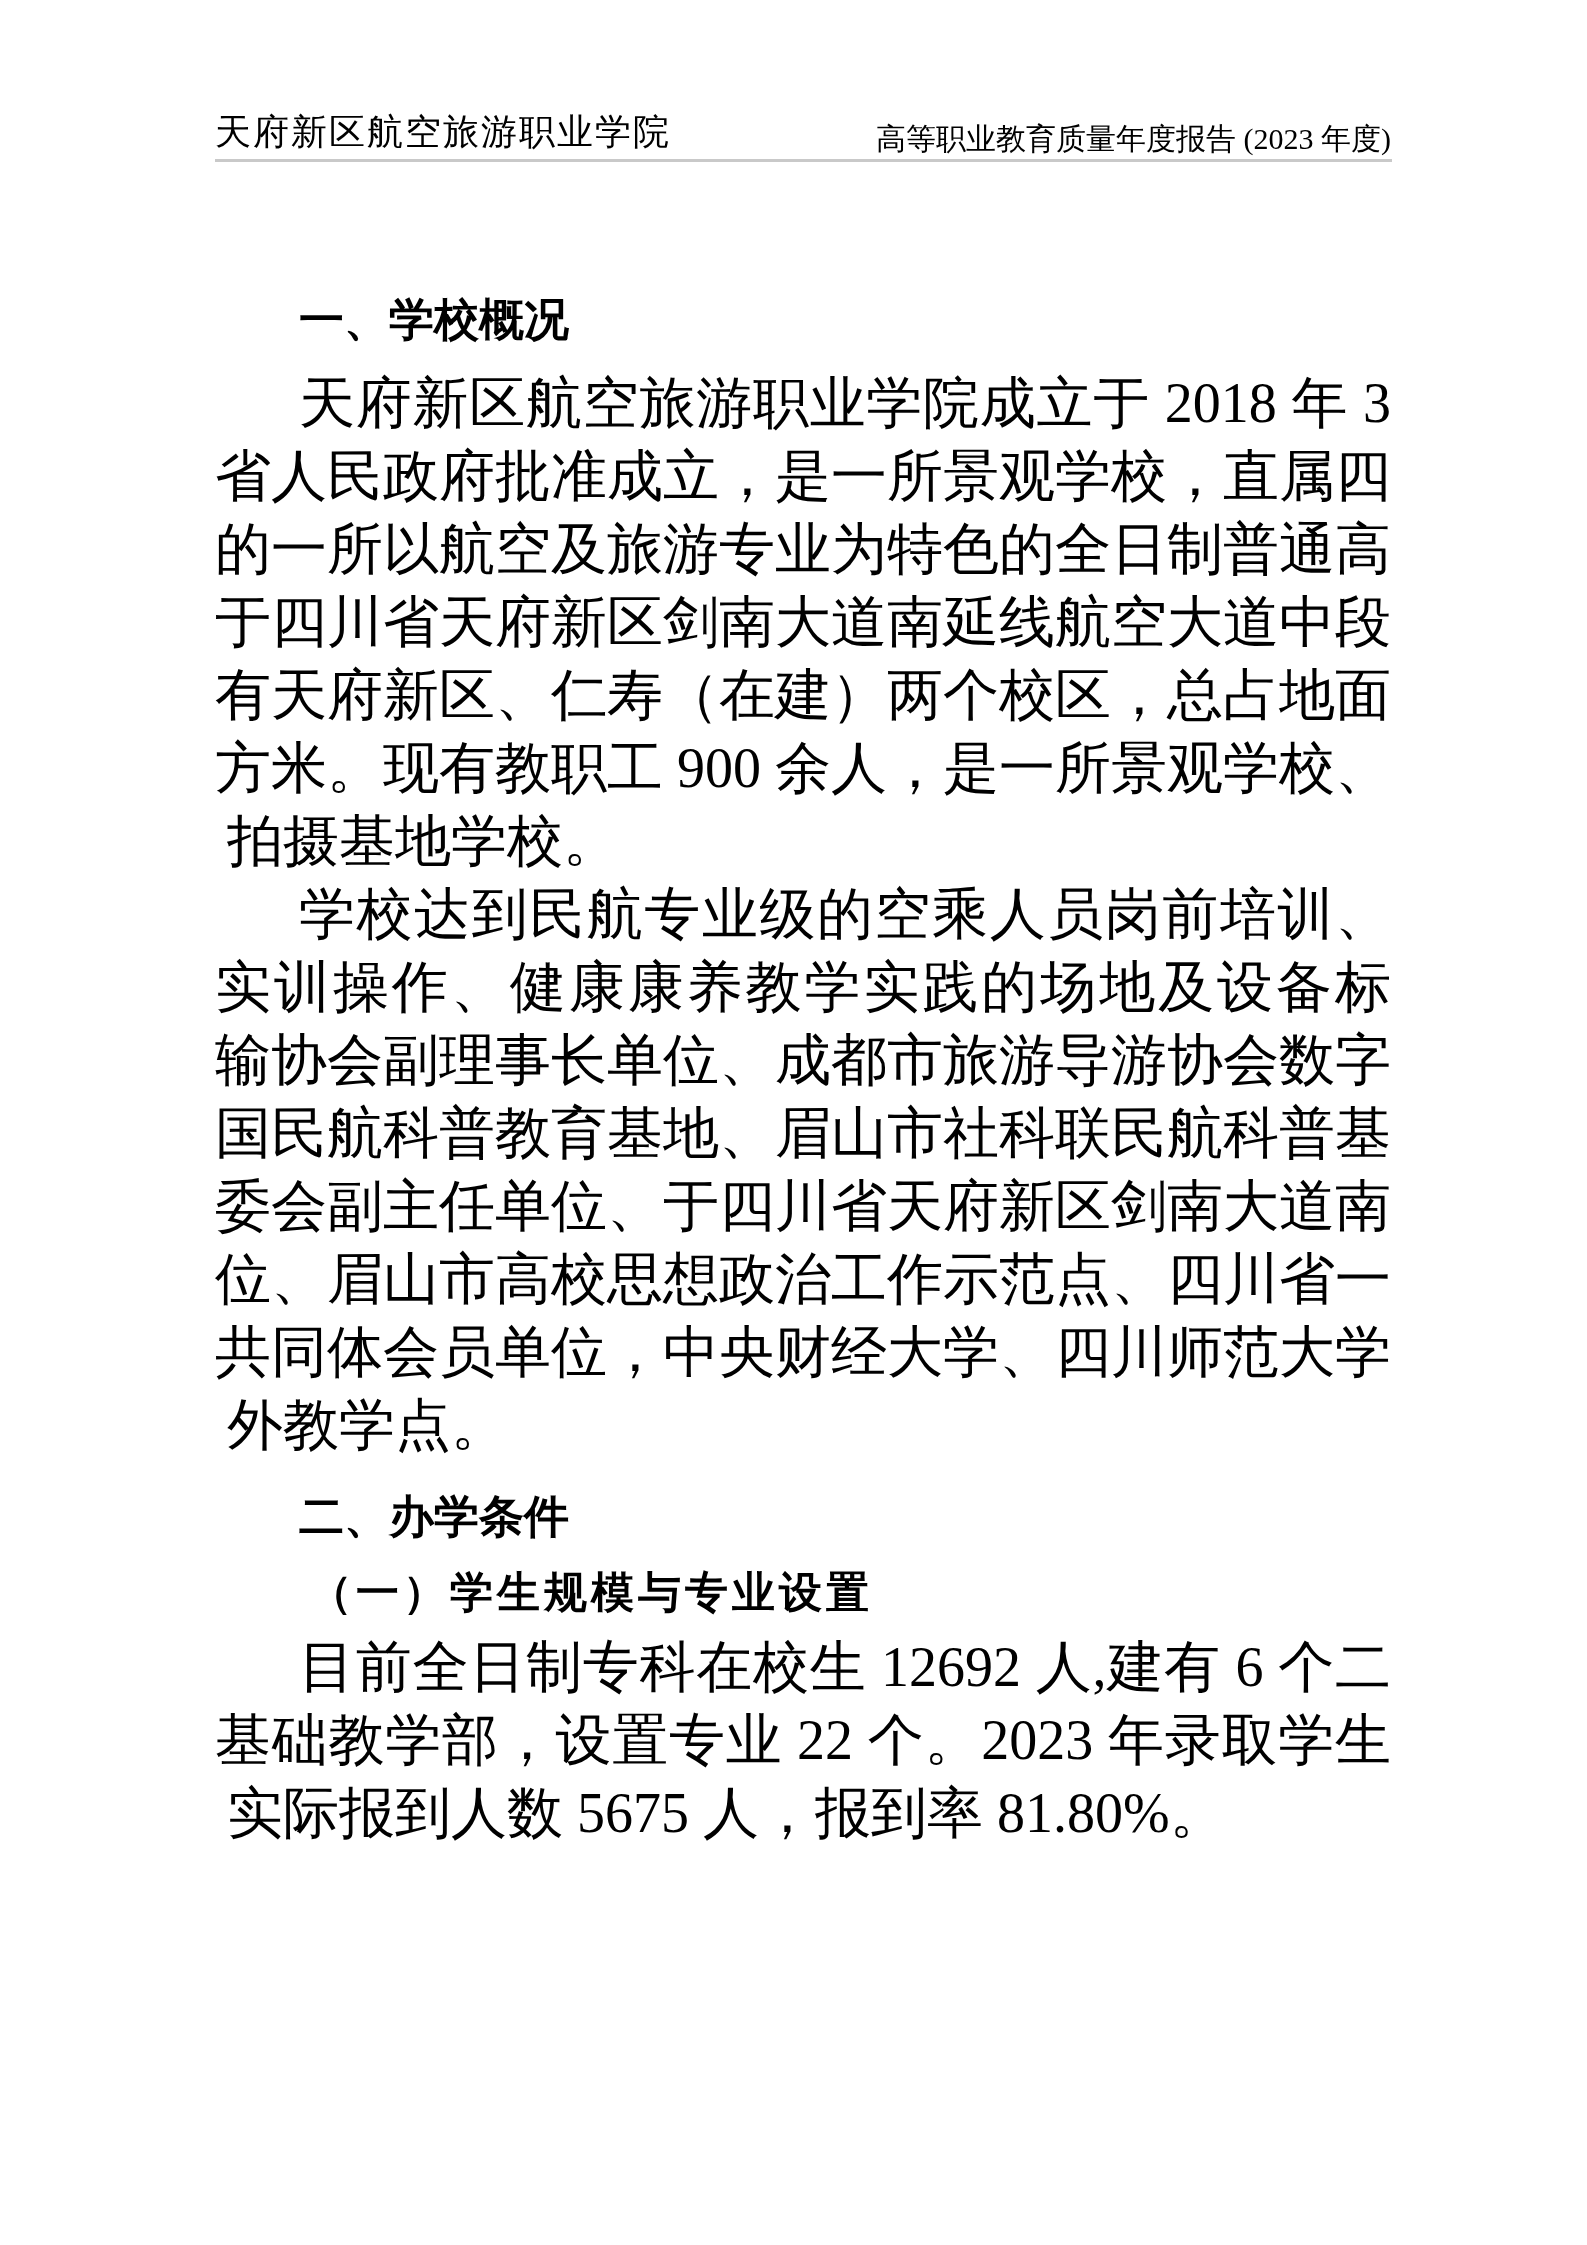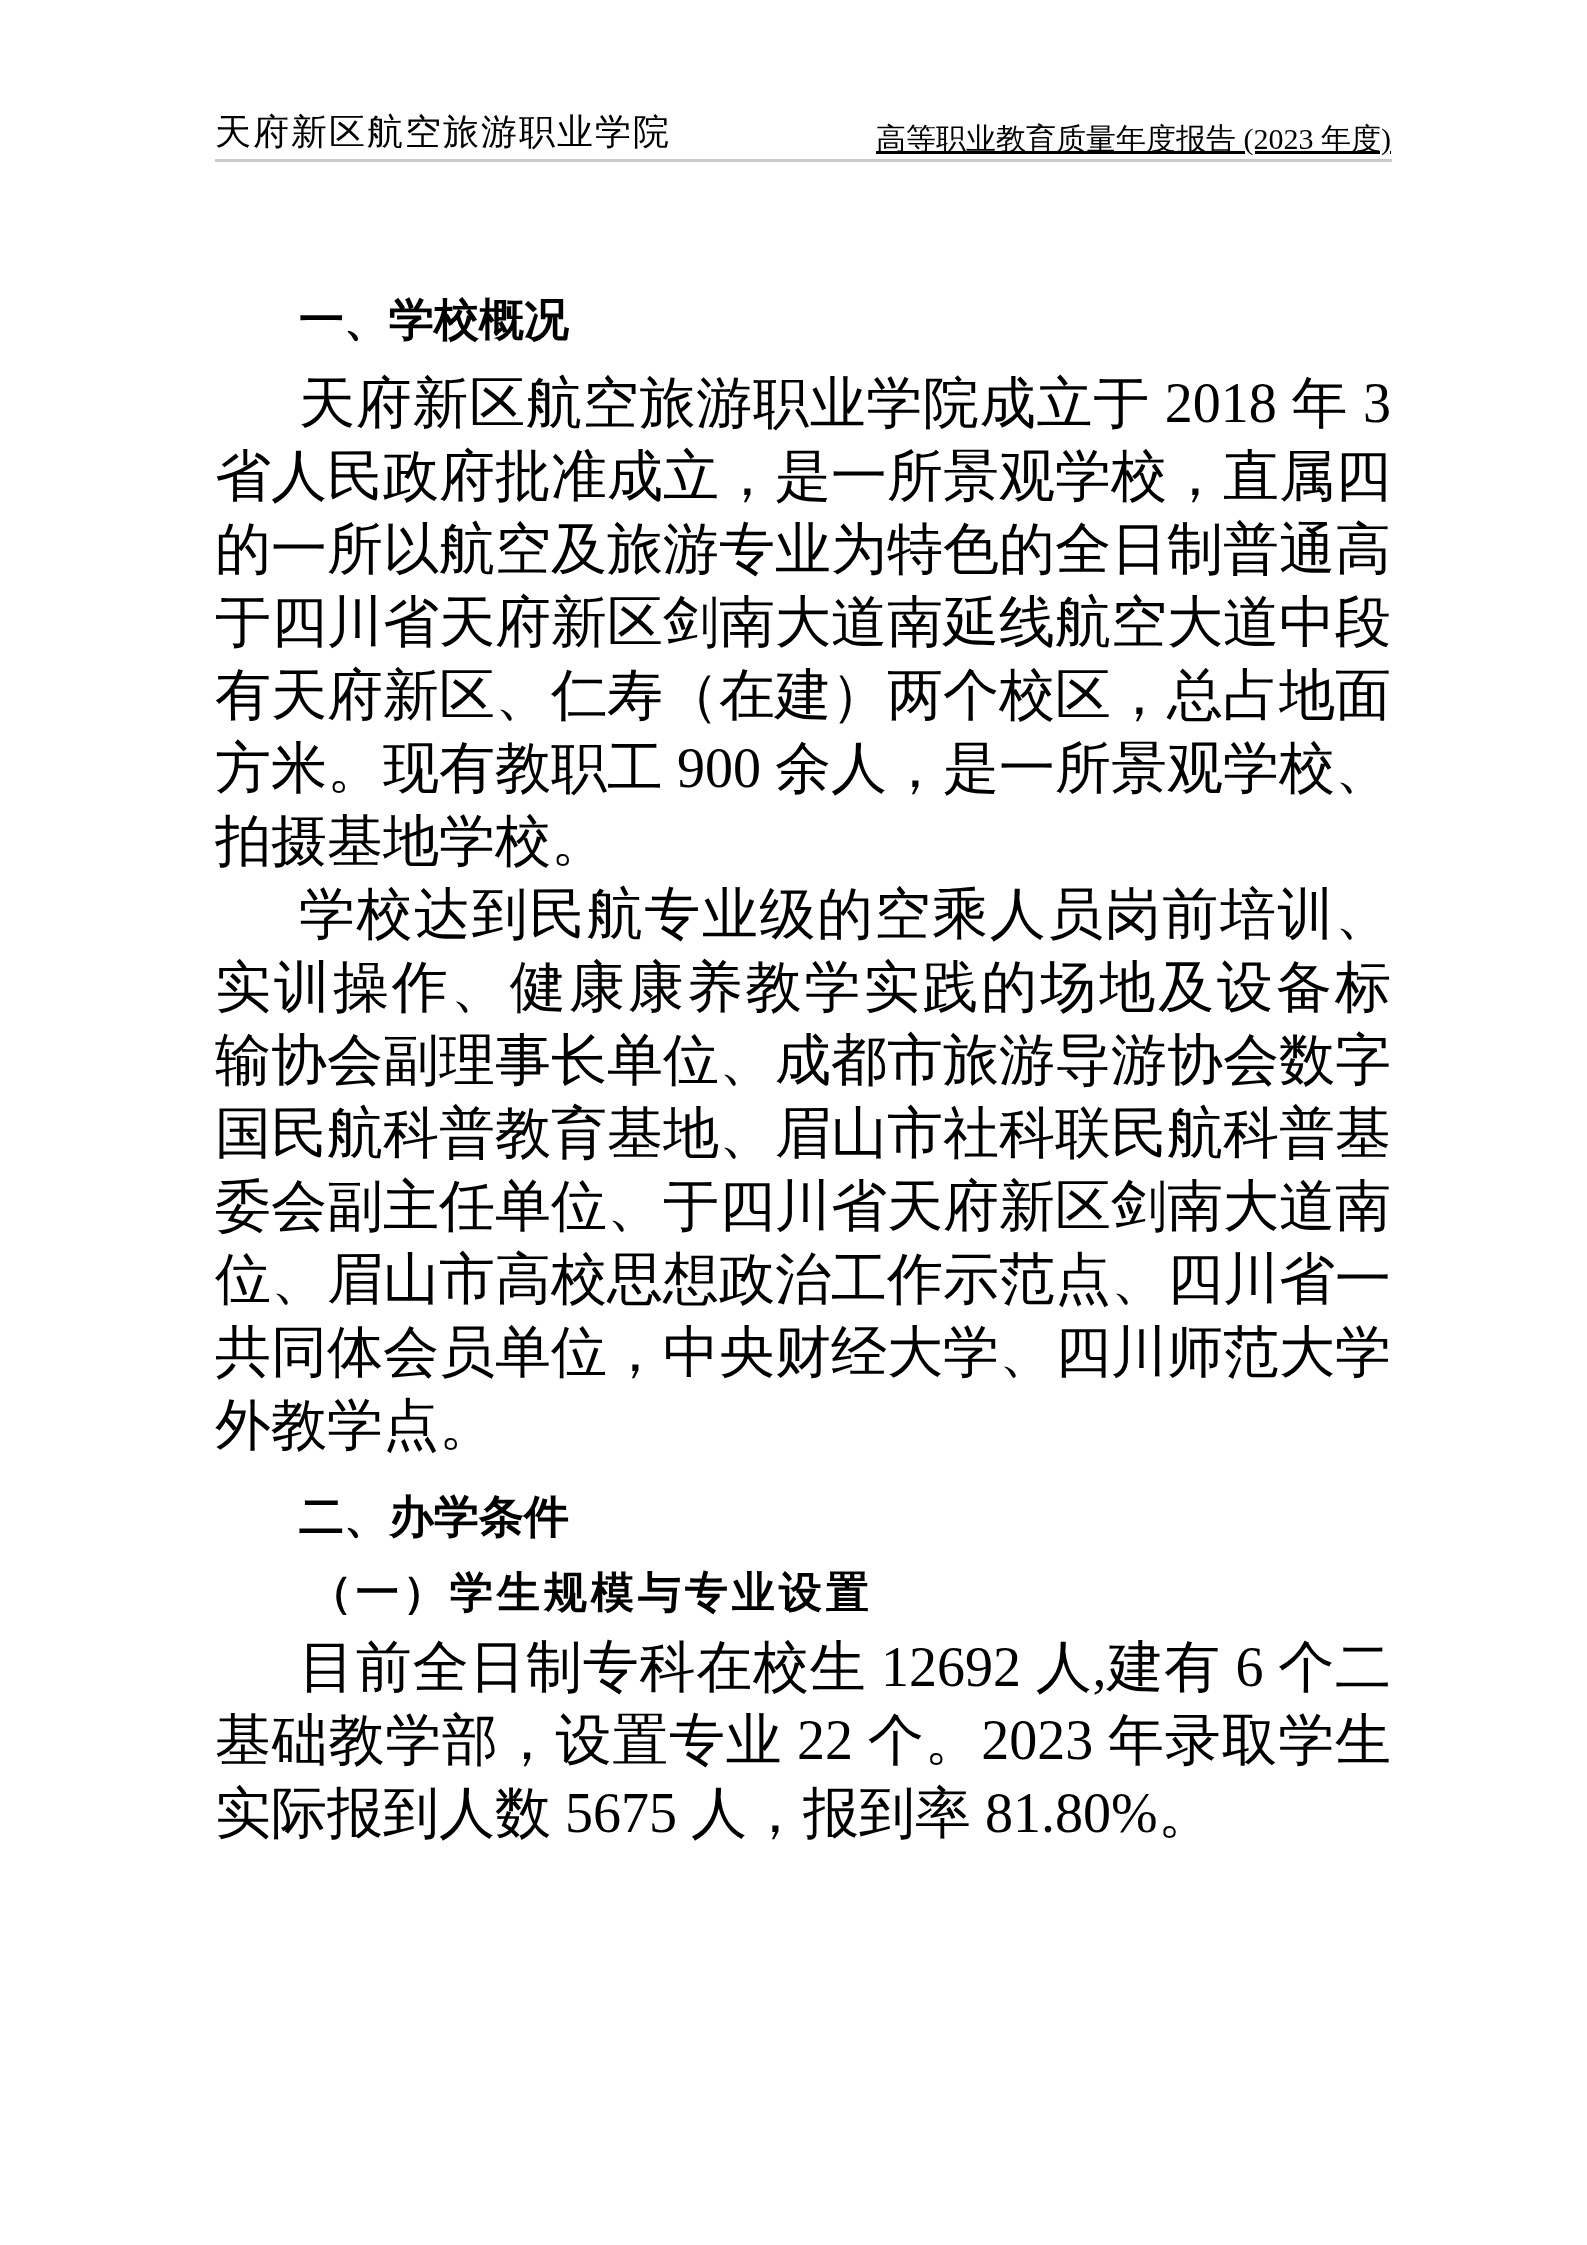--- a/index.html
+++ b/index.html
@@ -24,21 +24,20 @@
     letter-spacing: 2px;
     font-family: "Liberation Serif", "DejaVu Serif", serif;
   }
   .header-right {
     position: absolute;
     right: 196px;
     top: 124px;
     font-size: 30px;
     line-height: 1;
     font-family: "Liberation Serif", "DejaVu Serif", serif;
-    text-decoration: underline;
   }
   .header-rule {
     position: absolute;
     left: 215px;
     top: 159px;
     width: 1177px;
     height: 3px;
     background: #c9c9c9;
   }
   
@@ -77,21 +76,21 @@
   .p3 { top: 1631px; }
   .line {
     height: 73px;
     line-height: 73px;
     font-size: 56px;
     overflow: hidden;
     text-align: justify;
     text-align-last: justify;
   }
   .line.indent { text-indent: 84px; }
-  .line.last { text-align: center; text-align-last: left; }
+  .line.last { text-align: center; text-align-last: left; margin-left: 12px; }
   
   .footer {
     position: absolute;
     left: 215px;
     top: 2088px;
     width: 1176px;
     text-align: right;
     font-size: 38px;
     line-height: 1;
     font-family: "Liberation Serif", "DejaVu Serif", serif;

